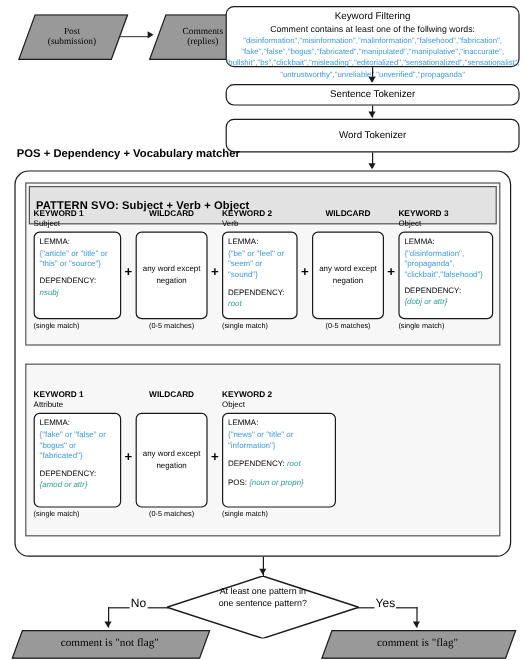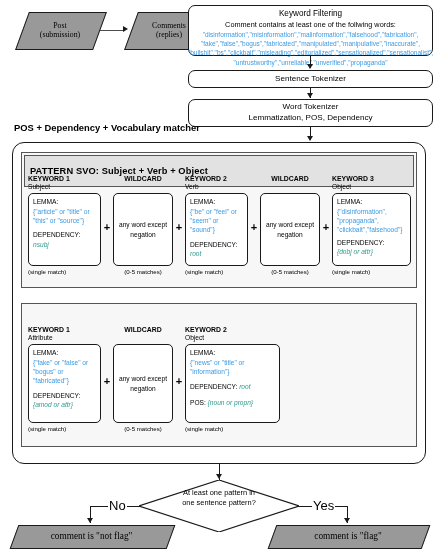--- a/index.html
+++ b/index.html
@@ -127,21 +127,21 @@
     border-bottom:3.4px solid transparent;
     border-left:5.2px solid #1a1a1a;
   }
   .arrow-d{
     width:0;height:0;
     border-left:3.4px solid transparent;
     border-right:3.4px solid transparent;
     border-top:5.2px solid #1a1a1a;
   }
   .diamond-wrap{width:100%;height:100%;}
-  .small-lbl{font-size:13px;color:#000;background:#fff;padding:0 1px;}
+  .small-lbl{font-size:10px;color:#000;background:#fff;padding:0 1px;}
   .kf-title{font-size:8.2px;color:#000;line-height:1.3;}
   .kf-sub{font-size:7.3px;color:#000;line-height:1.35;}
   .kf-words{font-size:6.5px;color:#3d9ae2;line-height:1.46;padding:0 4px;}
   .tok-txt{font-size:8.1px;color:#000;line-height:1.35;}
   .sect-title{font-size:9.4px;font-weight:bold;color:#000;}
   .result-txt{font-size:9.3px;color:#000;}
   .flow-txt{font-size:7.8px;color:#000;}
 </style>
 </head>
 <body>
@@ -190,21 +190,20 @@
 
   <div class="abs rbox" style="left:188px;top:70px;width:245px;height:18px;">
     <div class="tok-txt">Sentence Tokenizer</div>
   </div>
 
   <div class="abs ln-v-dk" style="left:310px;top:88px;height:10px;"></div>
   <div class="abs arrow-d" style="left:306.6px;top:93px;"></div>
 
   <div class="abs rbox" style="left:188px;top:99px;width:245px;height:28px;">
     <div class="tok-txt">Word Tokenizer</div>
-    <div class="tok-txt">Lemmatization, POS, Dependency</div>
   </div>
 
   <div class="abs ln-v-dk" style="left:310px;top:127px;height:13px;"></div>
   <div class="abs arrow-d" style="left:306.6px;top:136px;"></div>
 
   <div class="abs sect-title" style="left:14px;top:122px;">POS + Dependency + Vocabulary matcher</div>
 
   <div class="abs outer-round" style="left:12px;top:142px;width:414px;height:322px;"></div>
 
   <div class="abs pattern-panel" style="left:21px;top:152px;width:396px;height:136px;"></div>

